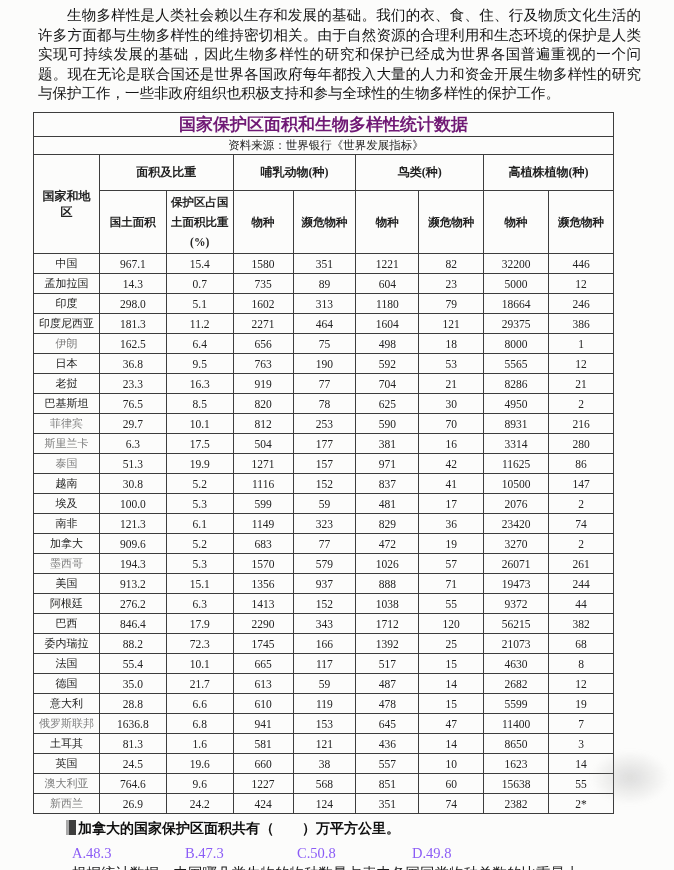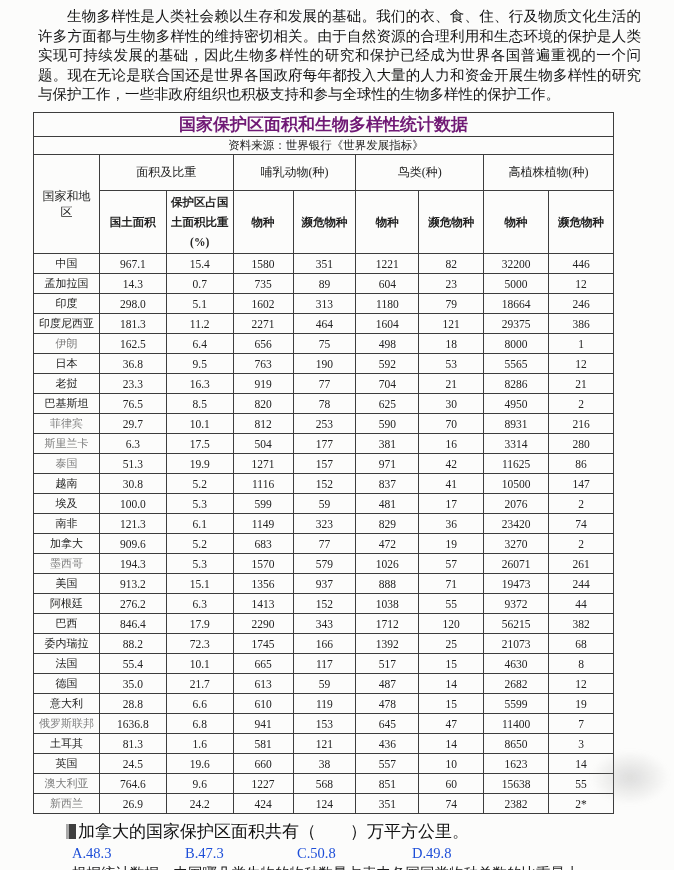--- a/index.html
+++ b/index.html
@@ -8,52 +8,52 @@
     position:relative;
     background:#fcfcfb;
     font-family:"DejaVu Sans","Liberation Sans",sans-serif;
     color:#1e1e1e;
     overflow:hidden;
   }
   .intro {
     position:absolute; left:38px; top:7px; width:603px;
     font-size:14.5px; line-height:19.6px;
     text-align:justify; text-indent:2em;
-    color:#141414; font-weight:500;
+    color:#141414; font-weight:500;font-family:Liberation Mono, monospace;
   }
   table.stats {
     position:absolute; left:33px; top:112px; width:581px;
     border-collapse:collapse;
     font-family:"Liberation Serif","DejaVu Serif",serif;
     color:#222;
   }
   table.stats td, table.stats th {
     border:1px solid #3d3d3d;
     text-align:center; vertical-align:middle;
     font-weight:normal;
   }
   tr.title-row td { height:18px; font-size:17px; font-weight:bold; color:#701a75; }
   tr.source-row td { height:18px; font-size:11.5px; text-align:center; padding-left:5px; }
-  tr.group-row th { height:36px; font-size:12px; font-weight:400; }
+  tr.group-row th { height:36px; font-size:12px; font-weight:700; }
   tr.sub-row th { height:50px; font-size:11.5px; font-weight:600; line-height:20px; padding:1px 3px; }
   th.corner { font-size:12px; font-weight:600; line-height:16px; padding:12px 6px; }
   tr.data-row td { height:20px; font-size:11.5px; }
   tr.data-row td.country { font-family:"DejaVu Sans",sans-serif; font-size:11px; }
   tr.data-row td.country.faded { color:#7d7d7d; }
   .question-line {
     position:absolute; left:60px; top:820px; width:580px;
-    font-size:17px; color:#101010; font-weight:400;padding-left:6px;
+    font-size:14px; color:#101010; font-weight:700;padding-left:6px;
   }
   .q-marker {
     display:inline-block; width:10px; height:15px; margin-right:2px;
     vertical-align:-2px;
     background:linear-gradient(to right,#a9a9a9 0 35%,#3e3e3e 35%);
   }
   .options-row { position:absolute; top:845px; left:0; width:674px; height:18px;
-    font-family:"Liberation Serif","DejaVu Serif",serif; font-size:14.5px; color:#1d4ed8; }
+    font-family:"Liberation Serif","DejaVu Serif",serif; font-size:14.5px; color:#8b5cf6; }
   .options-row .opt { position:absolute; top:0; }
   .opt-0 { left:72px; } .opt-1 { left:185px; } .opt-2 { left:297px; } .opt-3 { left:412px; }
   .clipped-line {
     position:absolute; left:72px; top:864px; width:590px;
     font-size:14.5px; color:#1a1a1a; white-space:nowrap; overflow:hidden;
   }
   .watermark {
     position:absolute; left:590px; top:750px; width:80px; height:55px;
     background:radial-gradient(ellipse at center, rgba(150,150,150,0.30), rgba(150,150,150,0) 70%);
     filter:blur(2px);

